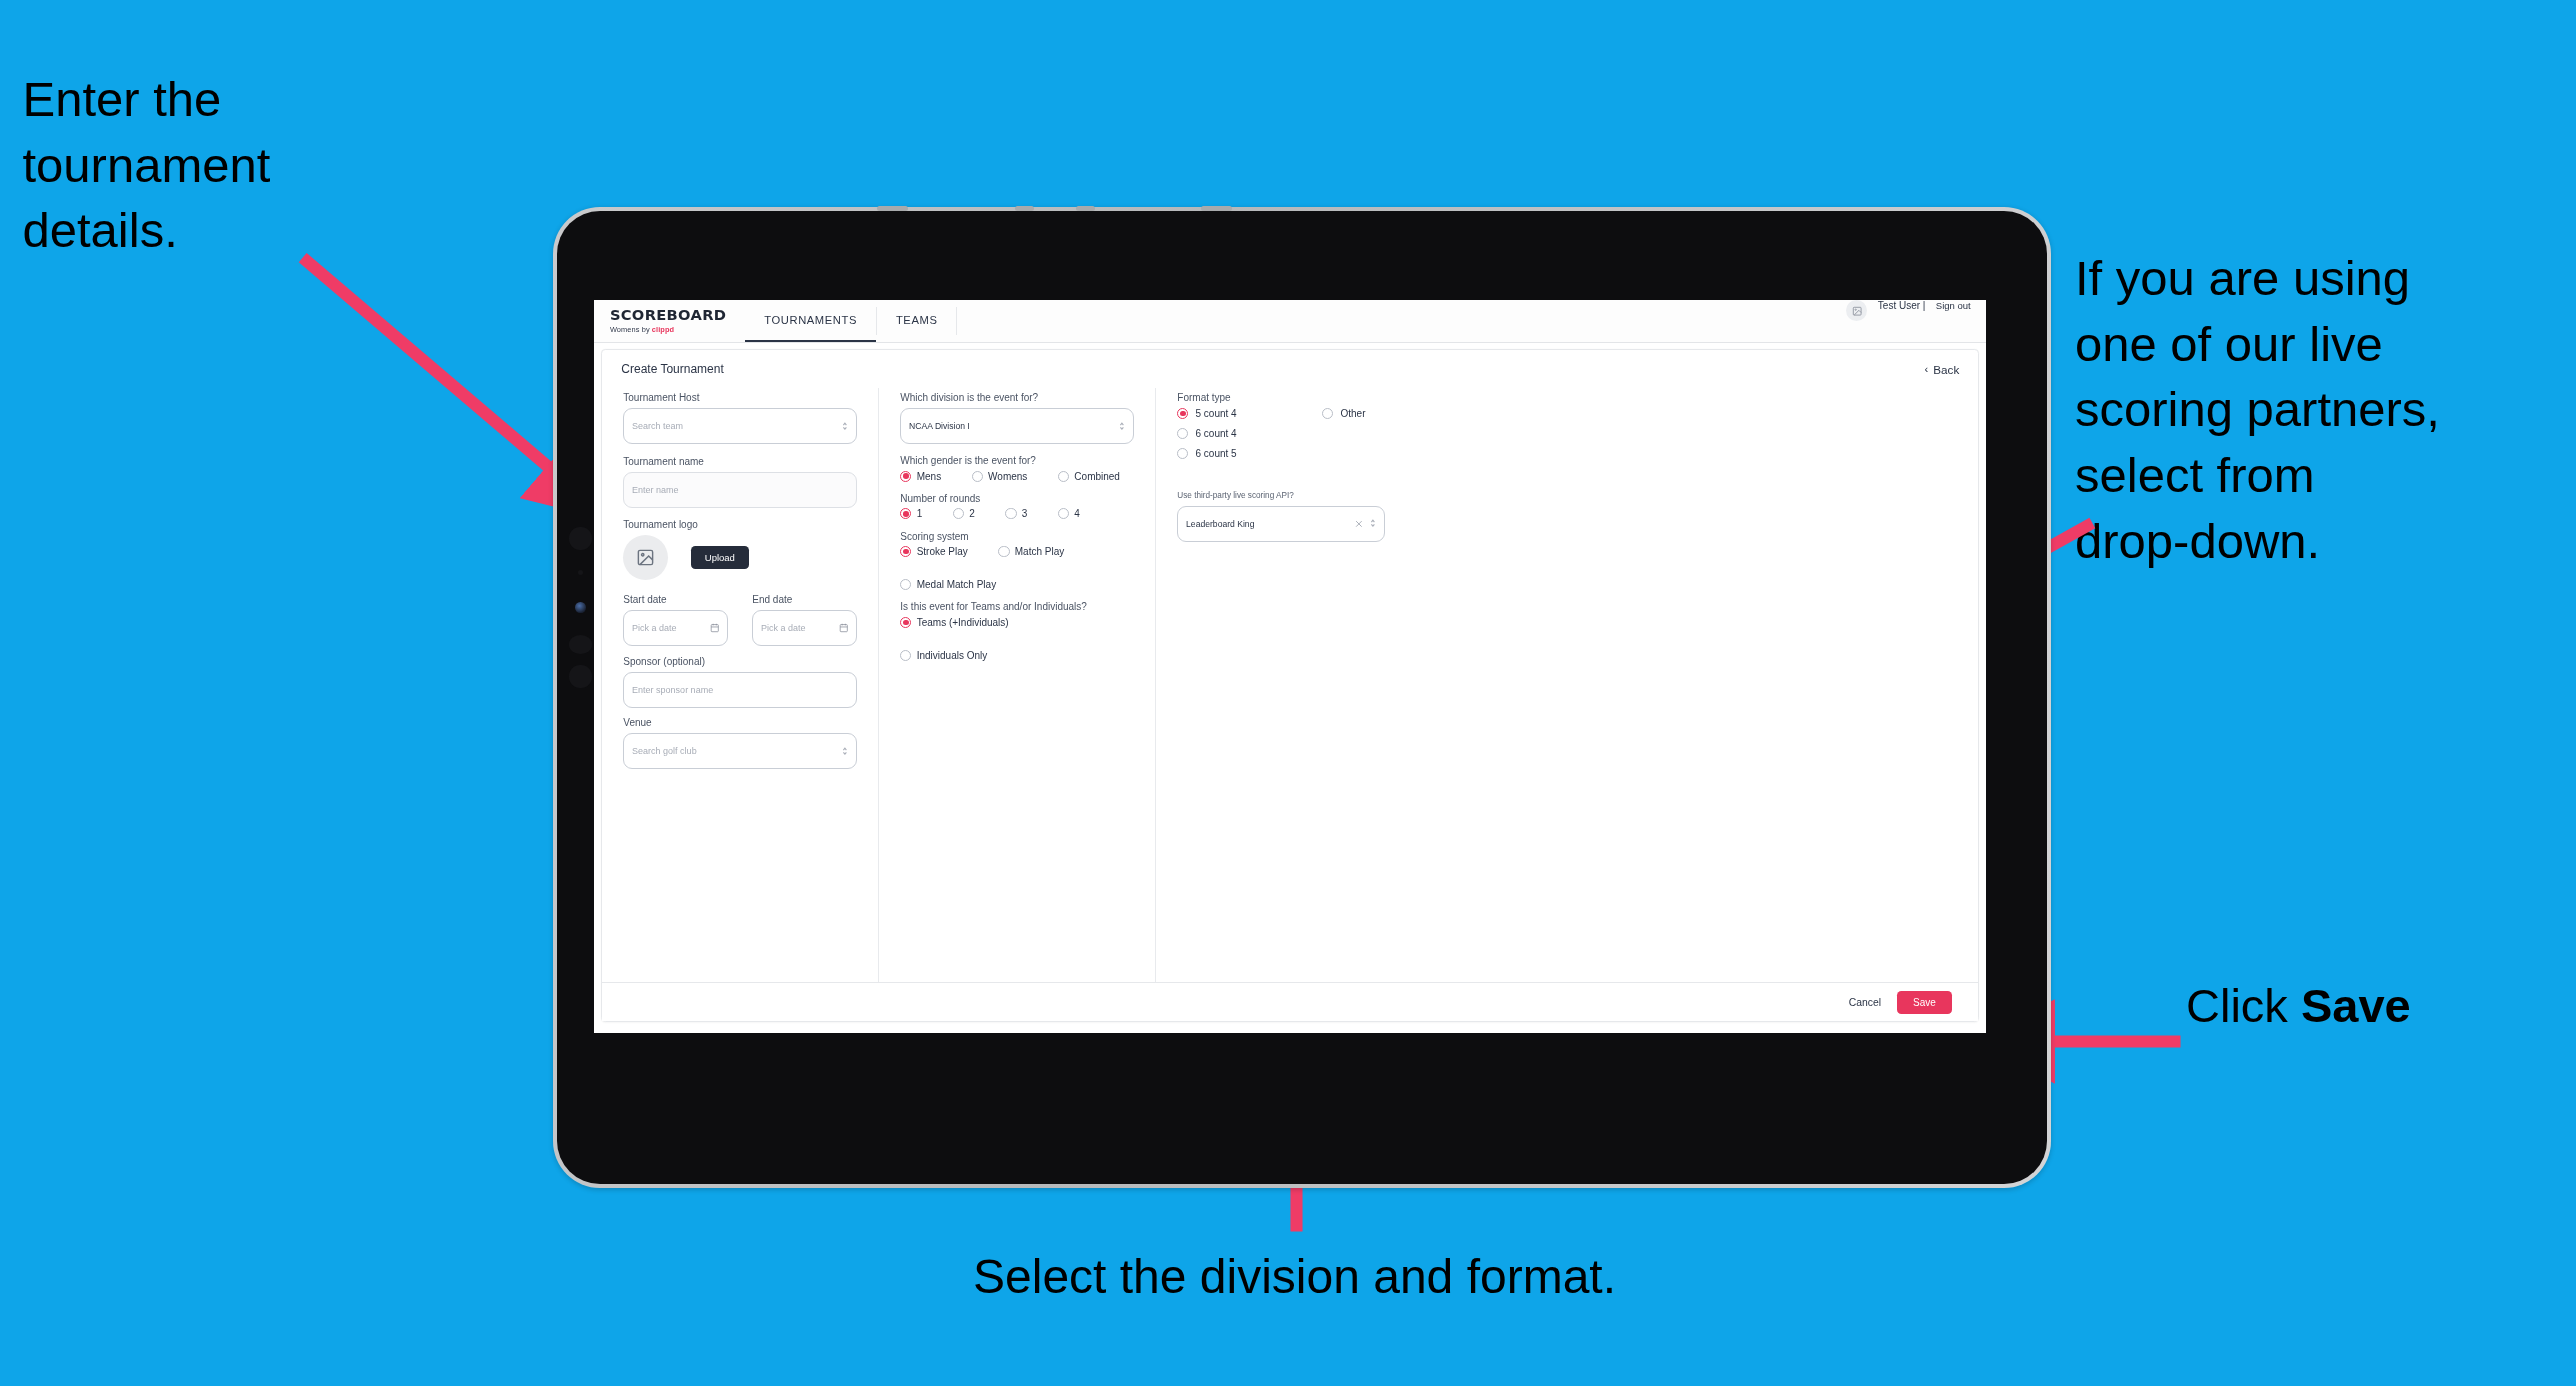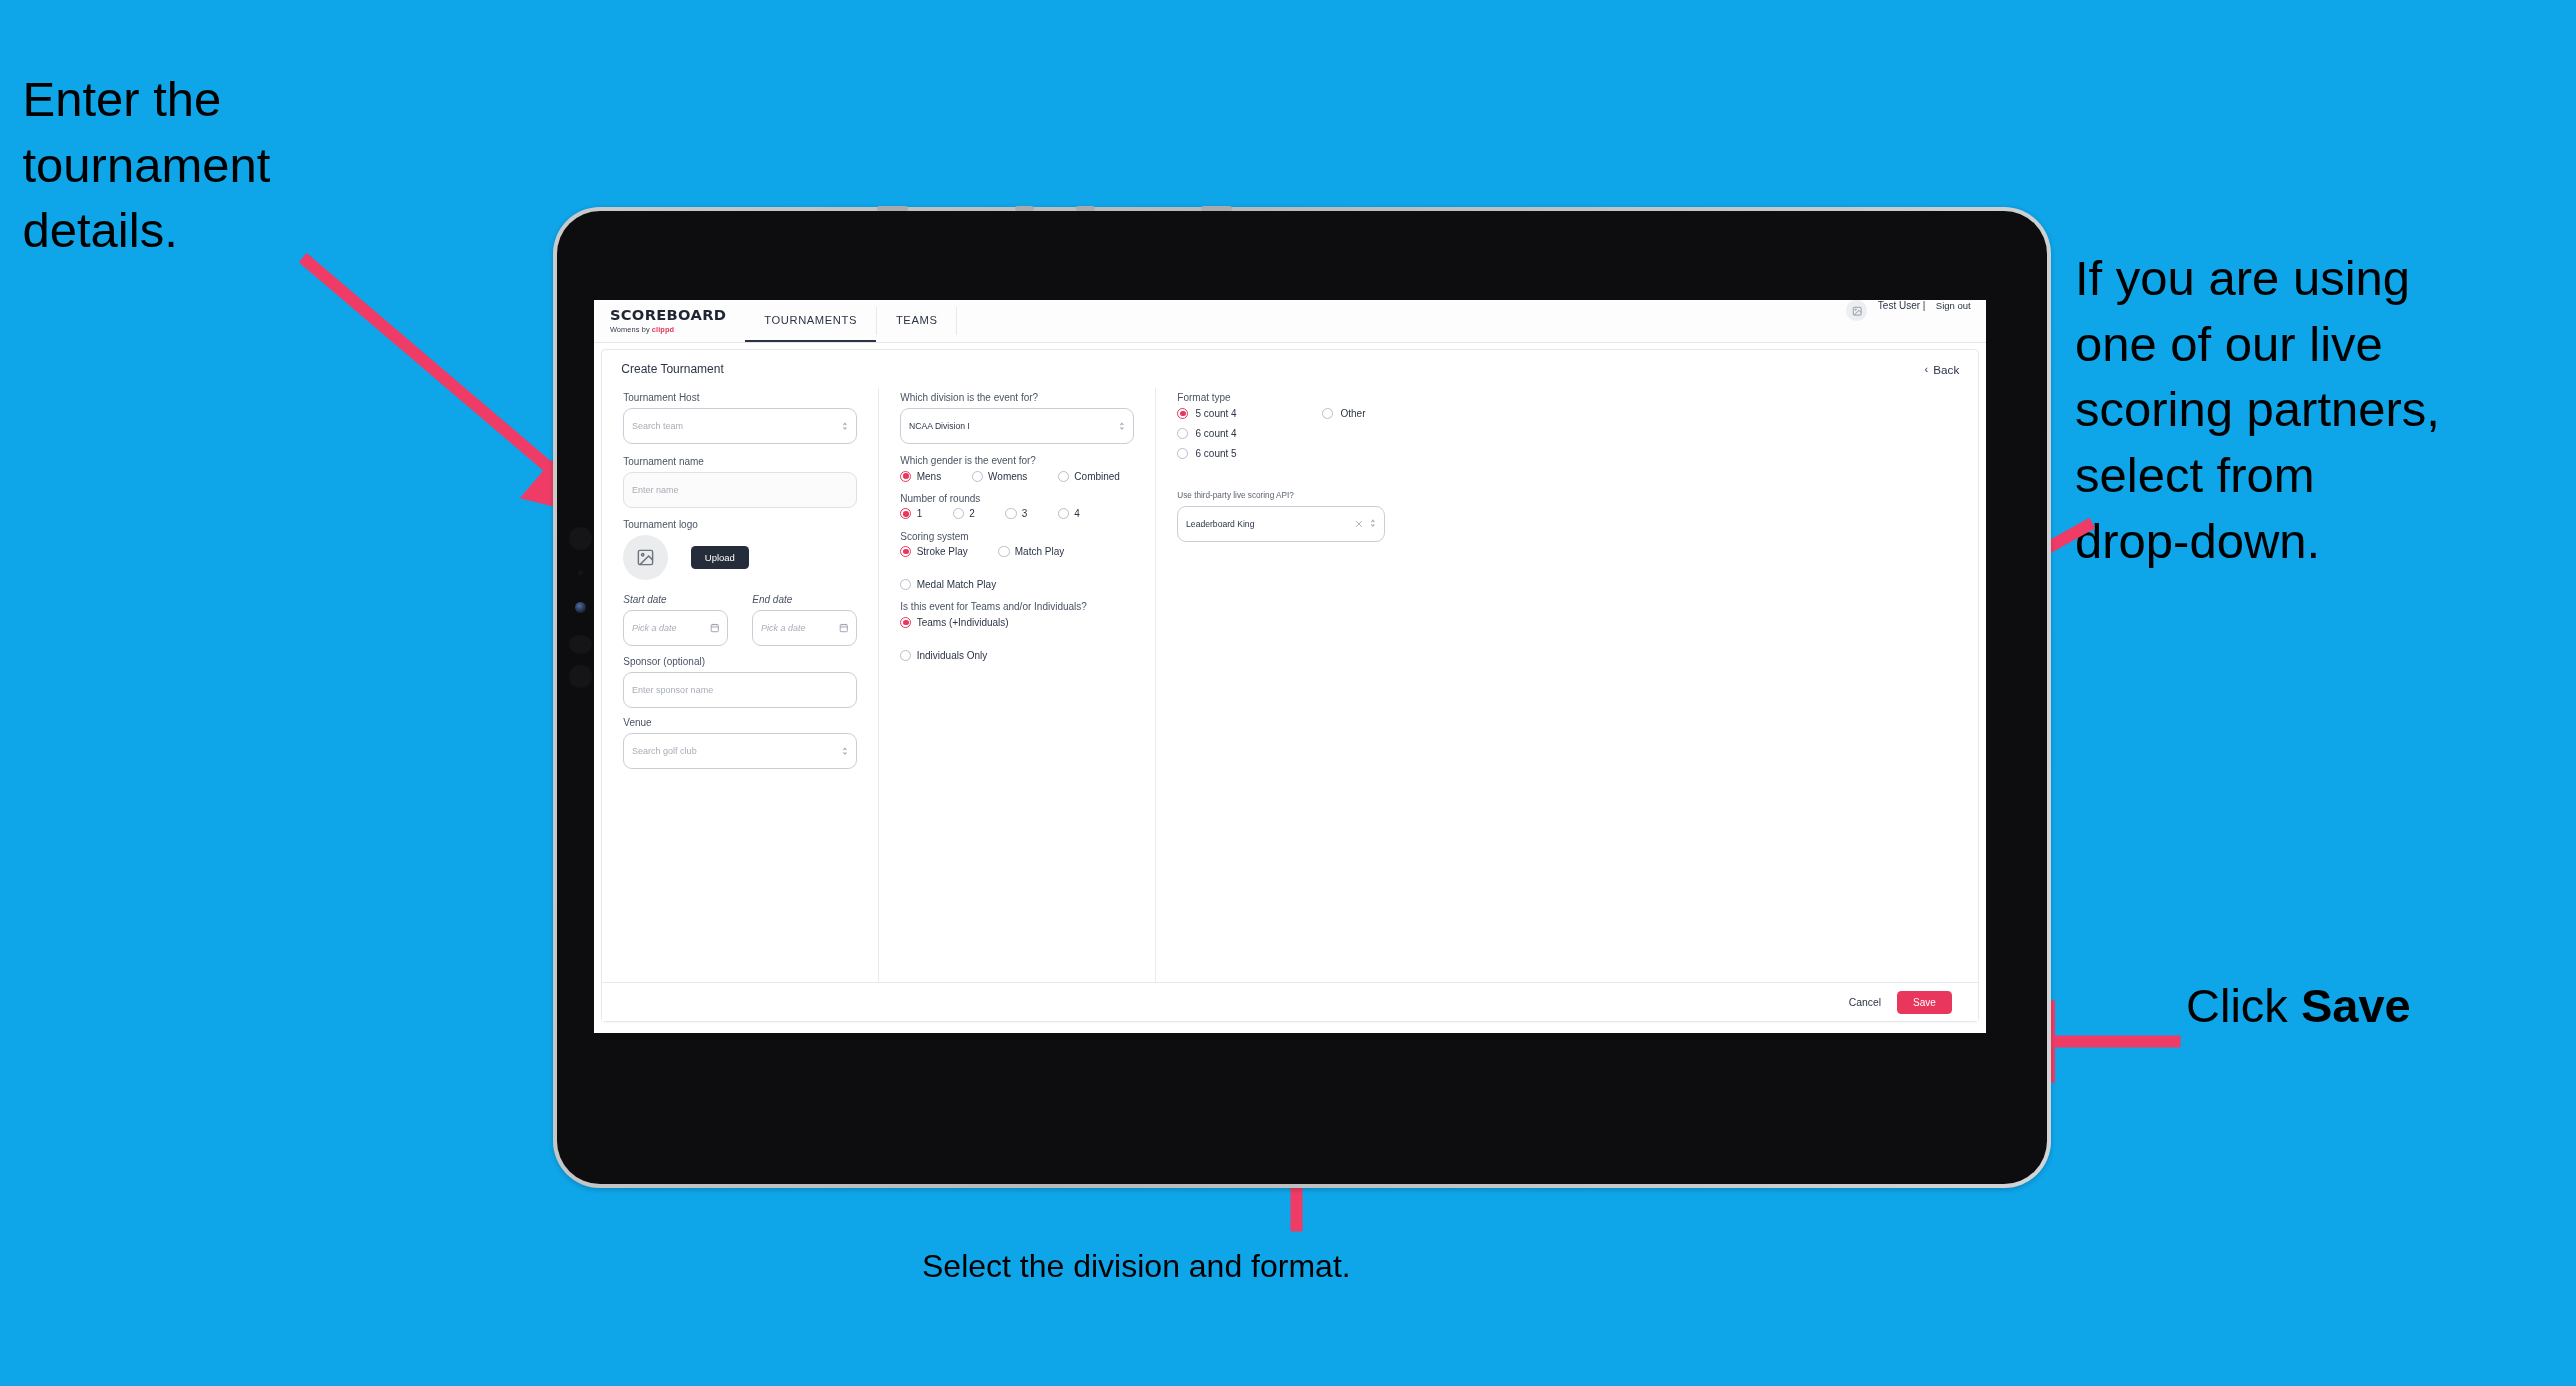--- a/index.html
+++ b/index.html
@@ -17,21 +17,21 @@
     color: #000;
     font-family: "Liberation Sans", sans-serif;
     font-weight: 400;
     line-height: 1.34;
     white-space: pre-line;
   }
   #anno-left  { left: 22.5px;  top: 67px;  font-size: 49px; width: 406px; }
   #anno-right { left: 2075px; top: 246px; font-size: 49px; width: 484px; }
   #anno-save  { left: 2186px; top: 975px; font-size: 47px; white-space: nowrap; }
   #anno-save b { font-weight: 700; }
-  #anno-bottom{ left: 922px; top: 1245px; font-size: 32px; white-space: nowrap; }
+  #anno-bottom{ left: 973px; top: 1245px; font-size: 48px; white-space: nowrap; }
 
   
   .arrow { position: absolute; overflow: visible; pointer-events: none; }
 
   
   #tablet {
     position: absolute;
     left: 553px; top: 207px;
     width: 1498px; height: 981px;
     background: linear-gradient(100deg,#c9cacc 0%, #b6b8ba 40%, #d3d4d6 100%);
@@ -133,21 +133,21 @@
     padding: 0 7.8px;
     font-size:9px;
     background:#fff;
     color:#2b3446;
   }
   .input.filled-soft { background:#fbfbfc; border-color:#dde0e5; }
   .input .ph { color:#a8adb7; }
   .input .val { color:#2b3446; font-size:8.6px; }
   .input .right { margin-left:auto; display:flex; align-items:center; gap:6px; color:#9aa0ab; }
 
-  .row2 { display:flex; gap:24px;font-style:italic; }
+  .row2 { display:flex; gap:24px; }
   .row2 > div { flex:1; }
 
   #logo-row { display:flex; align-items:center; gap:22.5px; margin-top:3.5px; }
   #logo-circle {
     width:45px; height:45px; border-radius:50%; background:#ebecee;
     display:flex; align-items:center; justify-content:center;
   }
   #upload-btn {
     background:#252c3a; color:#fff; font-size:9.5px;
     padding: 6px 14px; border-radius:4.3px; cursor:pointer;

